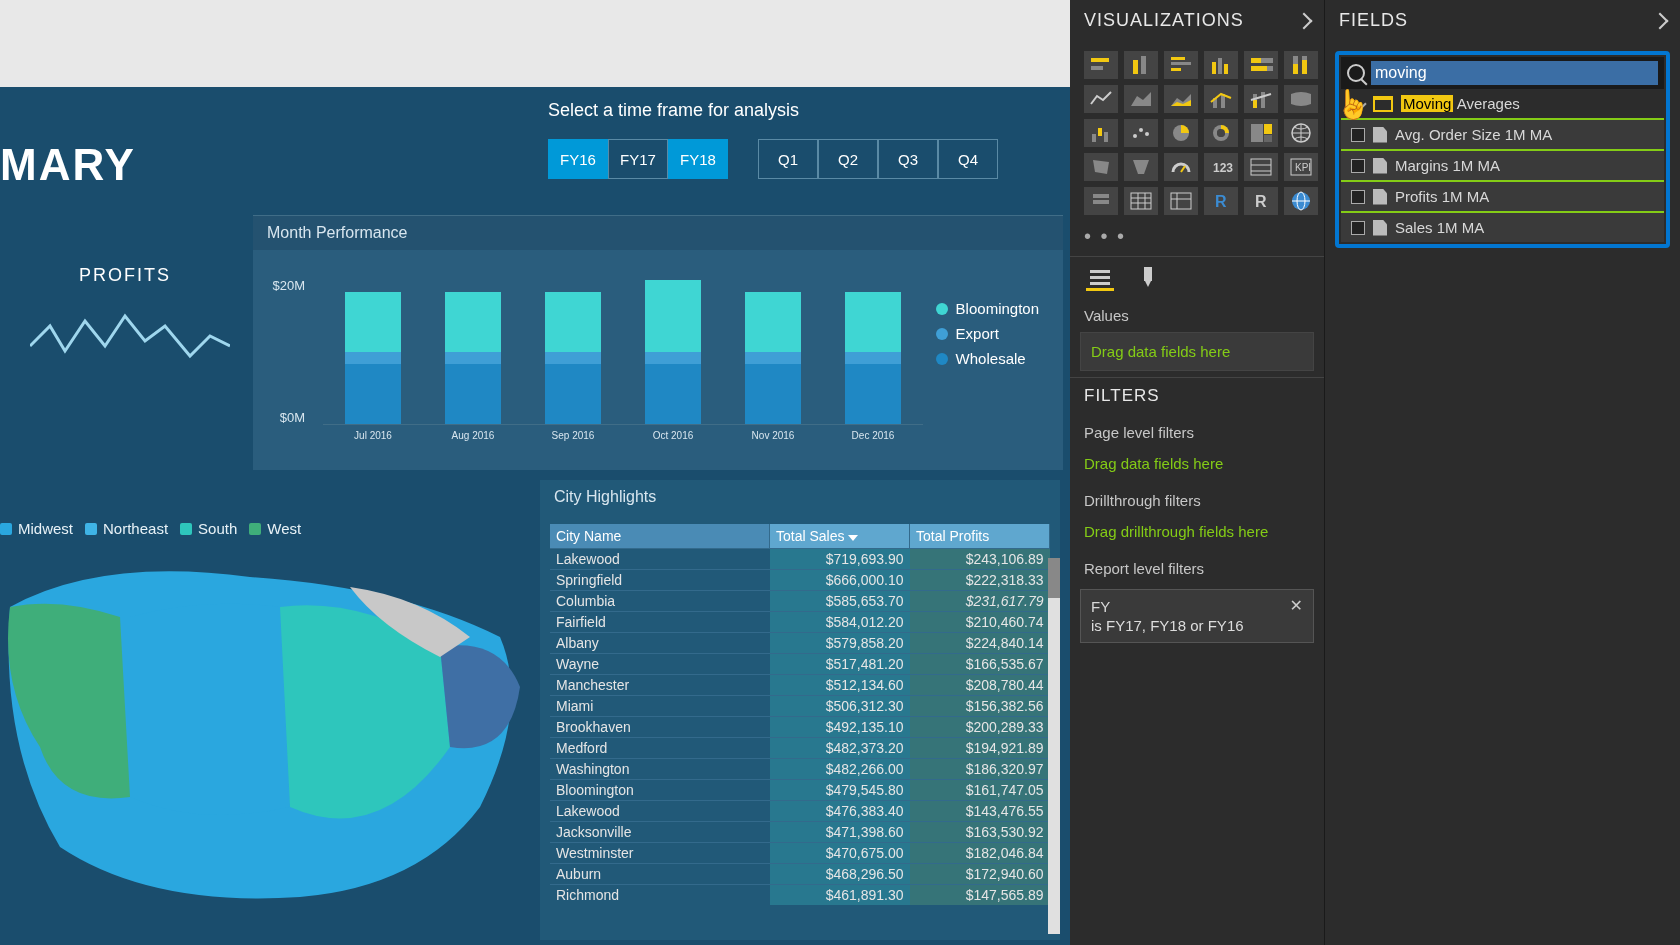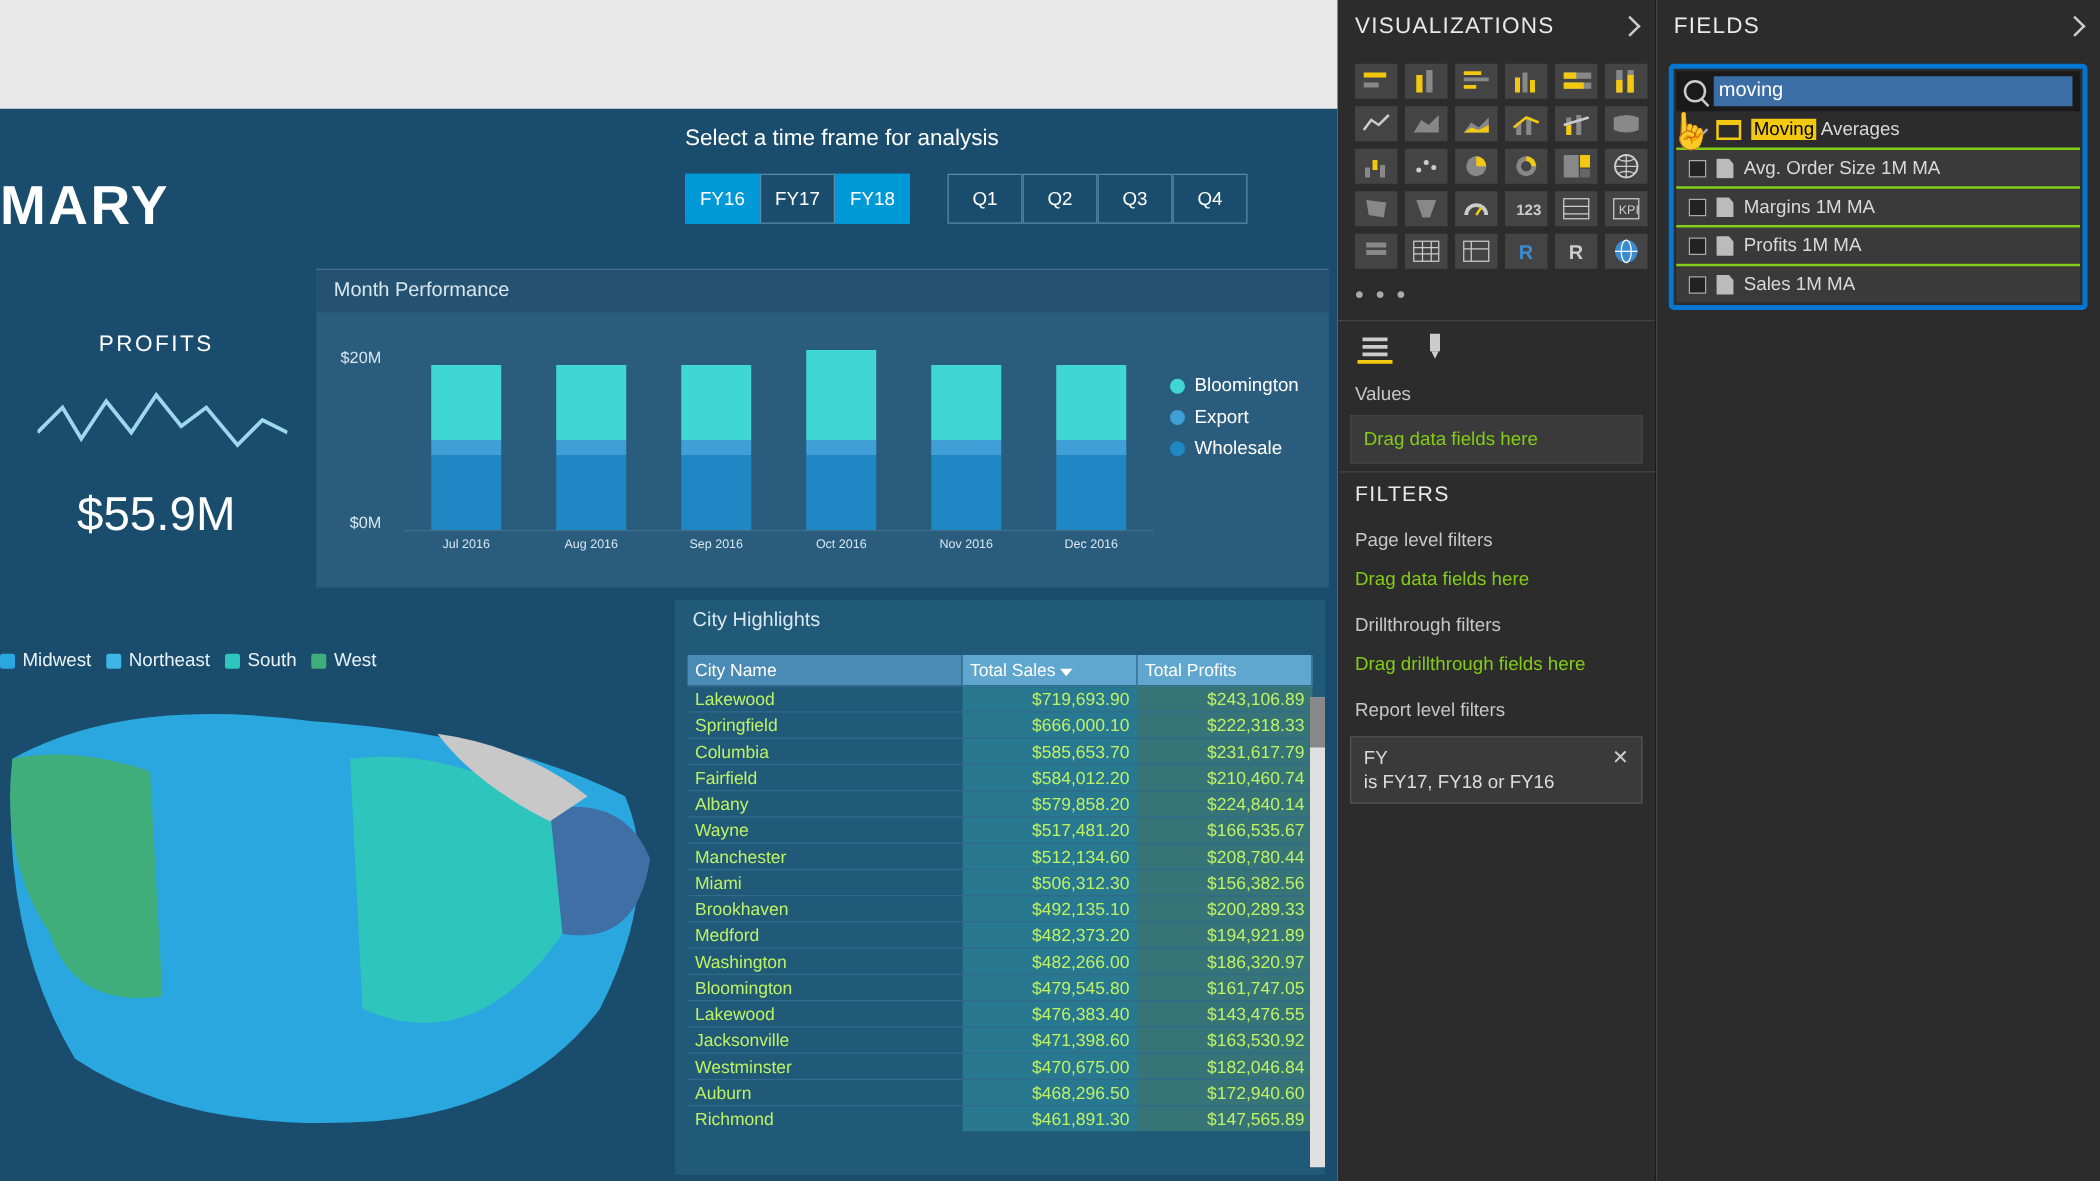--- a/index.html
+++ b/index.html
@@ -40,21 +40,21 @@
 .map-card { position: absolute; left: 0; top: 480px; width: 535px; height: 460px; }
 .map-legend { display: flex; gap: 12px; padding: 40px 0 10px 0; }
 .map-li { display: flex; align-items: center; gap: 6px; font-size: 15px; color: #e8f2f7; }
 .map-dot { width: 12px; height: 12px; border-radius: 2px; }
 .map-img { width: 535px; height: 370px; }
 
 .city-card { position: absolute; left: 540px; top: 480px; width: 520px; height: 460px; background: #215978; }
 .city-tbl-wrap { position: relative; height: 420px; overflow: hidden; padding: 10px; }
 .city-tbl { width: 100%; border-collapse: collapse; font-size: 14px; }
 .city-tbl th { text-align: left; background: #4a8bb5; color: #fff; padding: 4px 6px; font-weight: 400; border-right: 1px solid #336a8c; }
-.city-tbl td { color: #bef264; padding: 2px 6px; border-top: 1px solid #336a8c; }
+.city-tbl td { color: #e5e5e5; padding: 2px 6px; border-top: 1px solid #336a8c; }
 .city-tbl td.num { text-align: right; }
 .sort-ind { display:inline-block; width:0;height:0;border-left:5px solid transparent;border-right:5px solid transparent;border-top:6px solid #fff; margin-left:4px;}
 .scroll-stub { position:absolute; right:0; top:44px; bottom:0; width:12px; background:#e0e0e0;}
 .scroll-thumb { position:absolute; top:0; left:0; right:0; height:40px; background:#888;}
 
 
 .viz-pane { position: absolute; left: 1070px; top: 0; width: 255px; height: 945px; background: #2c2c2c; color: #d8d8d8; border-right: 1px solid #1a1a1a; }
 .fields-pane { position: absolute; left: 1325px; top: 0; width: 355px; height: 945px; background: #2c2c2c; color: #d8d8d8; }
 .pane-header { display: flex; align-items: center; justify-content: space-between; padding: 10px 14px; font-size: 18px; letter-spacing: 1px; color: #e8e8e8; }
 .chev { width: 12px; height: 12px; border-right: 2px solid #ccc; border-top: 2px solid #ccc; transform: rotate(45deg); }
@@ -115,21 +115,20 @@
           <div class="slicer-btn">Q4</div>
         </div>
     </div>
   </div>
 
   <div class="profits-card">
     <div class="profits-label">PROFITS</div>
     <svg class="profits-spark" viewBox="0 0 200 60">
       <path d="M0 40 L20 20 L35 45 L55 15 L75 40 L95 10 L115 35 L135 20 L160 50 L180 30 L200 40" stroke="#9fd7ee" stroke-width="3" fill="none"></path>
     </svg>
-    <div class="profits-value">$55.9M</div>
   </div>
 
   <div class="month-perf">
     <div class="panel-title">Month Performance</div>
     <div class="chart-body">
       <div class="y-axis">
         <div class="y-tick" style="top:28px">$20M</div>
         <div class="y-tick" style="top:160px">$0M</div>
       </div>
       <div class="bars-area" id="bars-area">
@@ -236,21 +235,21 @@
               <td class="num" style="background: rgba(120, 200, 120, 0.25);">$243,106.89</td>
             </tr>
             <tr>
               <td>Springfield</td>
               <td class="num" style="background: rgba(63, 214, 211, 0.25);">$666,000.10</td>
               <td class="num" style="background: rgba(120, 200, 120, 0.25);">$222,318.33</td>
             </tr>
             <tr>
               <td>Columbia</td>
               <td class="num" style="background: rgba(63, 214, 211, 0.25);">$585,653.70</td>
-              <td class="num" style="background: rgba(120, 200, 120, 0.25);">$231,617.79</td>
+              <td class="num" style="background: rgba(120, 200, 120, 0.25); font-style: italic;">$231,617.79</td>
             </tr>
             <tr>
               <td>Fairfield</td>
               <td class="num" style="background: rgba(63, 214, 211, 0.25);">$584,012.20</td>
               <td class="num" style="background: rgba(120, 200, 120, 0.25);">$210,460.74</td>
             </tr>
             <tr>
               <td>Albany</td>
               <td class="num" style="background: rgba(63, 214, 211, 0.25);">$579,858.20</td>
               <td class="num" style="background: rgba(120, 200, 120, 0.25);">$224,840.14</td>

